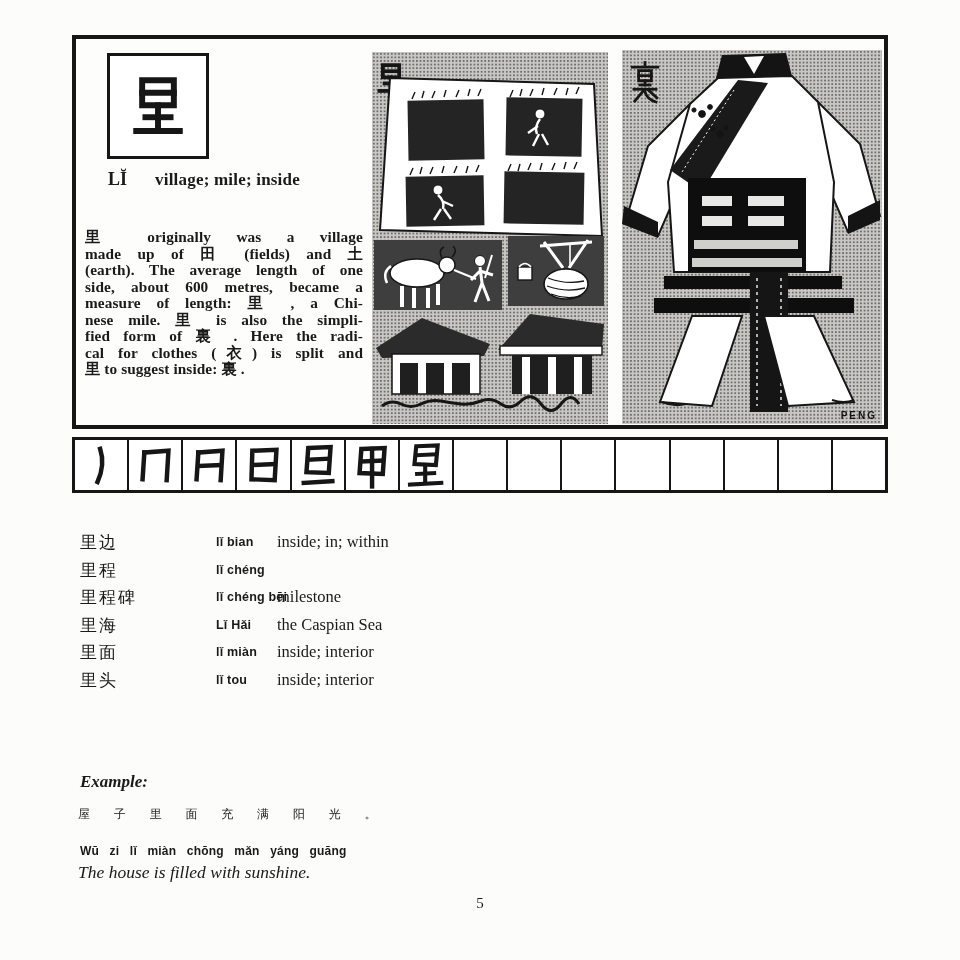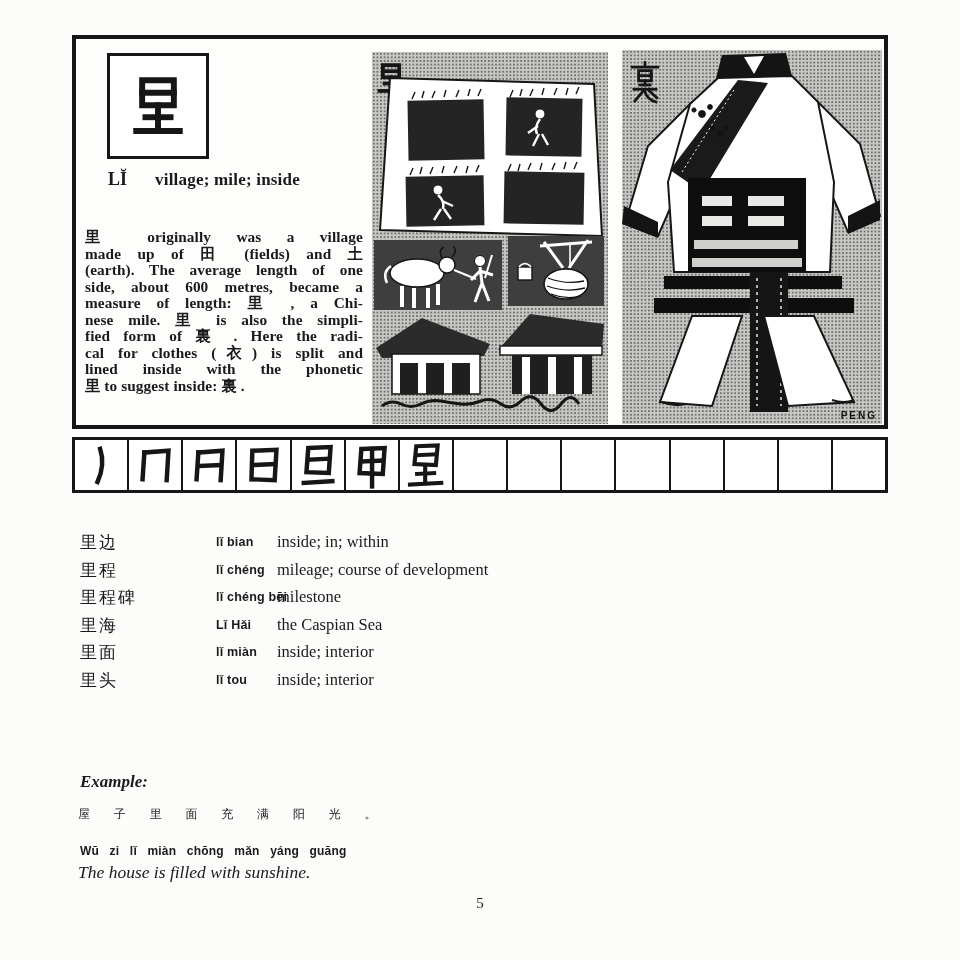--- a/index.html
+++ b/index.html
@@ -113,21 +113,20 @@
 
   <div class="abs etym" style="left:9px;top:190px;">
     <div class="ln">里 originally was a village</div>
     <div class="ln">made up of 田 (fields) and 土</div>
     <div class="ln">(earth). The average length of one</div>
     <div class="ln">side, about 600 metres, became a</div>
     <div class="ln">measure of length: 里 , a Chi-</div>
     <div class="ln">nese mile. 里 is also the simpli-</div>
     <div class="ln">fied form of 裏 . Here the radi-</div>
     <div class="ln">cal for clothes (衣) is split and</div>
-    <div class="ln">lined inside with the phonetic</div>
     <div class="ln last">里 to suggest inside: 裏 .</div>
   </div>
 
   <div class="abs illus village halftone" style="left:296px;top:13px;">
     <span class="sr-only cjk">里</span>
     <svg width="236" height="372" viewBox="0 0 236 372">
 
       <use href="#gLiSmall" x="2" y="6" width="34" height="40"></use>
 
       <polygon points="18,26 222,32 230,184 8,178" fill="#ffffff" stroke="#161616" stroke-width="2"></polygon>
@@ -331,21 +330,20 @@
 
 <div class="abs vocab">
   <div class="vrow">
     <span class="hz cjk">里边</span>
     <span class="py">lǐ bian</span>
     <span class="en">inside; in; within</span>
   </div>
   <div class="vrow">
     <span class="hz cjk">里程</span>
     <span class="py">lǐ chéng</span>
-    <span class="en">mileage; course of development</span>
   </div>
   <div class="vrow">
     <span class="hz cjk">里程碑</span>
     <span class="py">lǐ chéng bēi</span>
     <span class="en">milestone</span>
   </div>
   <div class="vrow">
     <span class="hz cjk">里海</span>
     <span class="py">Lǐ Hǎi</span>
     <span class="en">the Caspian Sea</span>

